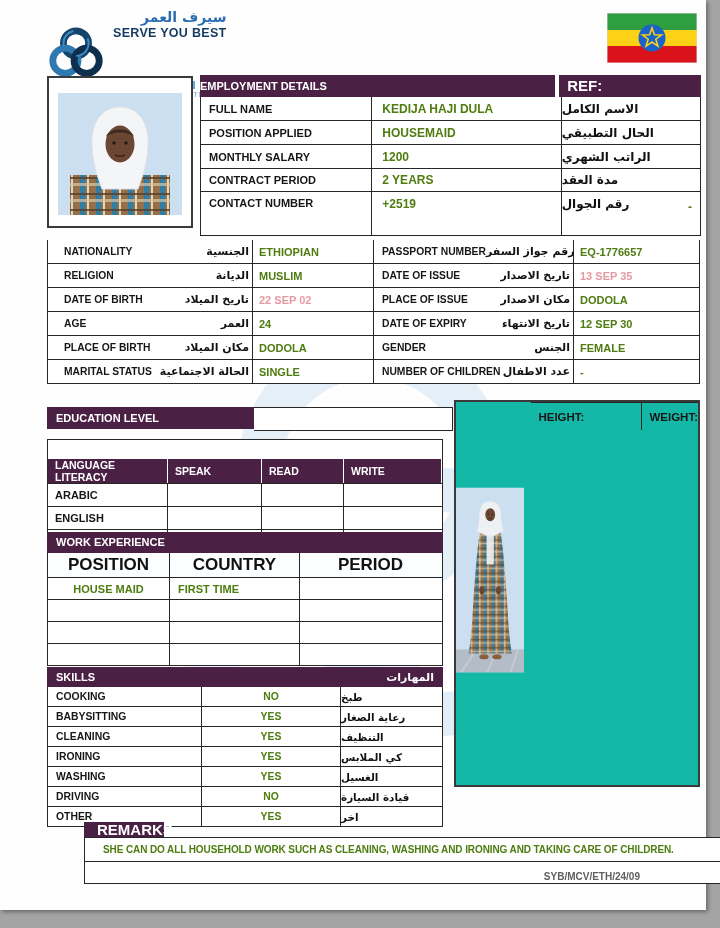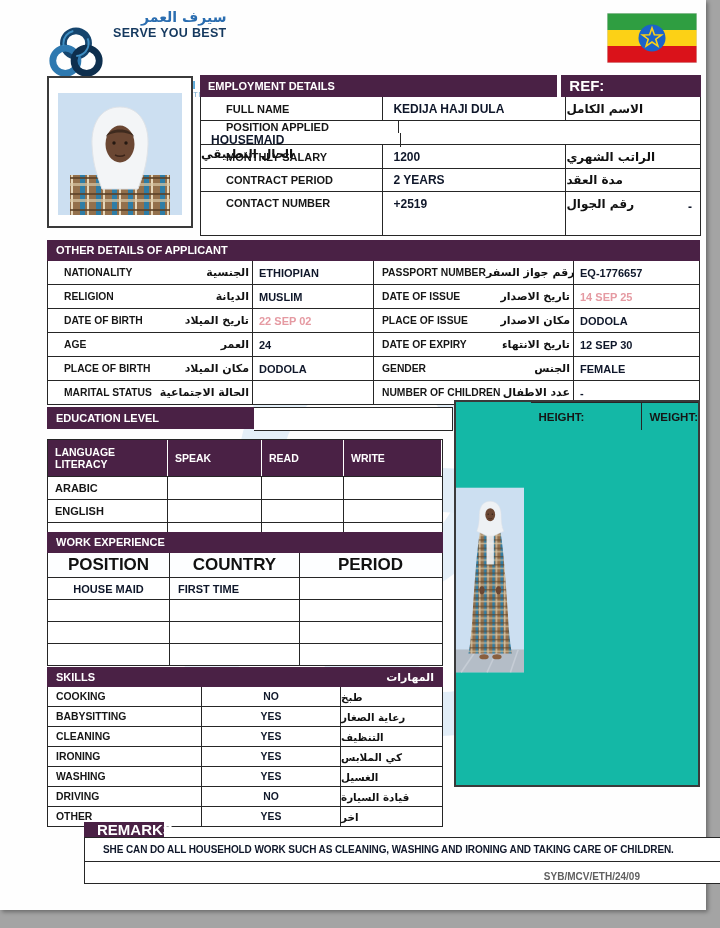--- a/index.html
+++ b/index.html
@@ -2,41 +2,41 @@
 <html><head>
 <meta charset="utf-8">
 <style>
   html,body{margin:0;padding:0;}
   body{background:#9f9f9f;font-family:"Liberation Sans",sans-serif;-webkit-font-smoothing:antialiased;}
   .stage{position:relative;width:720px;height:928px;background:#a4a4a4;overflow:hidden;}
   .page{position:absolute;left:0;top:0;width:706px;height:910px;background:#fefefe;box-shadow:2px 2px 4px rgba(0,0,0,.35);}
   .abs{position:absolute;box-sizing:border-box;}
   .arabic{font-family:"DejaVu Sans",sans-serif;direction:rtl;}
   .purple{background:#4a2145;color:#ffffff;}
-  .red{color:#0f172a;font-weight:bold;}
+  .red{color:#4d7c0f;font-weight:bold;}
   .faded{color:#e59aa2;}
   .z1{z-index:2;}
   
   .watermark{position:absolute;left:150px;top:340px;z-index:1;opacity:.6;}
   
   .logo{display:flex;align-items:center;gap:7px;}
   .logo-text{display:flex;flex-direction:column;line-height:1.12;}
   .logo-ar{font-size:14px;font-weight:bold;color:#2a6db0;}
   .logo-en{font-size:12.5px;font-weight:bold;color:#15395f;letter-spacing:.3px;}
   .logo-tag-ar{font-size:10.5px;color:#56a7d8;font-weight:bold;margin-top:40px;}
   .logo-tag-en{font-size:6.6px;color:#8fb9d6;font-weight:bold;letter-spacing:.9px;}
   
   .emp-header{display:flex;height:22px;}
-  .emp-header .h1{width:361px;padding-left:8px;font-size:11px;font-weight:bold;line-height:22px;}
+  .emp-header .h1{width:361px;padding-left:0;font-size:11px;font-weight:bold;line-height:22px;}
   .emp-header .gap{width:4px;background:#fff;}
   .emp-header .h2{width:136px;padding-left:8px;font-size:15px;font-weight:bold;line-height:22px;}
   .emp-body{border:1.5px solid #262626;border-top:none;background:#fff;}
   .emp-row{display:flex;border-bottom:1px solid #262626;align-items:center;}
   .emp-row:last-child{border-bottom:none;}
-  .emp-label{width:172px;padding-left:8px;font-size:11px;font-weight:bold;color:#161616;border-right:1px solid #262626;align-self:stretch;display:flex;align-items:center;margin-left:17px;}
+  .emp-label{width:172px;padding-left:8px;font-size:11px;font-weight:bold;color:#161616;border-right:1px solid #262626;align-self:stretch;display:flex;align-items:center;}
   .emp-value{width:189px;padding-left:10px;font-size:12px;border-right:1px solid #262626;align-self:stretch;display:flex;align-items:center;}
   .emp-arabic{width:137px;padding-right:9px;font-size:12px;font-weight:bold;color:#111;text-align:right;align-self:stretch;display:flex;align-items:center;justify-content:flex-end;}
   .emp-row.tall{height:43px;}
   .emp-row.tall .emp-label,.emp-row.tall .emp-value,.emp-row.tall .emp-arabic{align-items:flex-start;padding-top:5px;}
   
   .od-header{height:21px;padding-left:9px;font-size:11px;font-weight:bold;line-height:21px;}
   .od-body{display:flex;border:1.5px solid #262626;border-top:none;background:#fff;}
   .od-col{display:flex;flex-direction:column;}
   .od-col.left{width:325px;border-right:1px solid #262626;}
   .od-col.right{width:325px;}
@@ -52,21 +52,21 @@
   .edu{display:flex;}
   .edu-title{width:198px;height:22px;padding-left:9px;font-size:11px;font-weight:bold;line-height:22px;}
   .edu-blank{width:198px;height:22px;background:#fff;border:1.5px solid #262626;border-left:none;}
   
   .tbl{border:1.5px solid #262626;background:#fff;}
   .trow{display:flex;border-bottom:1px solid #262626;}
   .trow:last-child{border-bottom:none;}
   .tcell{border-right:1px solid #262626;display:flex;align-items:center;box-sizing:border-box;}
   .tcell:last-child{border-right:none;}
   
-  .lang-h .tcell{background:#4a2145;color:#fff;font-size:10.5px;font-weight:bold;height:36px;padding-left:7px;border-right:1.5px solid #fff;}
+  .lang-h .tcell{background:#4a2145;color:#fff;font-size:10.5px;font-weight:bold;height:24px;padding-left:7px;border-right:1.5px solid #fff;margin-top:19px;}
   .lang-h .tcell:last-child{border-right:none;}
   .lang-r .tcell{height:22px;font-size:11px;font-weight:bold;color:#161616;padding-left:7px;}
   .lc1{width:120px;}.lc2{width:94px;}.lc3{width:82px;}.lc4{width:97px;}
   
   .work-h .tcell{height:24px;font-size:17px;font-weight:bold;color:#111;justify-content:center;background:#fdfeff;}
   .work-r .tcell{height:21px;font-size:11px;}
   .wc1{width:122px;}.wc2{width:130px;}.wc3{width:141px;}
   .work-r .wc1{justify-content:center;}
   .work-r .wc2{padding-left:8px;}
   
@@ -152,21 +152,21 @@
       <div class="h1 purple">EMPLOYMENT DETAILS</div>
       <div class="gap"></div>
       <div class="h2 purple">REF:</div>
     </div>
     <div class="emp-body">
       <div class="emp-row" style="height:23px;">
         <div class="emp-label">FULL NAME</div>
         <div class="emp-value red">KEDIJA HAJI DULA</div>
         <div class="emp-arabic arabic">الاسم الكامل</div>
       </div>
-      <div class="emp-row" style="height:23px;flex-direction:column;">
+      <div class="emp-row" style="height:23px;">
         <div class="emp-label">POSITION APPLIED</div>
         <div class="emp-value red">HOUSEMAID</div>
         <div class="emp-arabic arabic">الحال التطبيقي</div>
       </div>
       <div class="emp-row" style="height:23px;">
         <div class="emp-label">MONTHLY SALARY</div>
         <div class="emp-value red">1200</div>
         <div class="emp-arabic arabic">الراتب الشهري</div>
       </div>
       <div class="emp-row" style="height:22px;">
@@ -177,21 +177,20 @@
       <div class="emp-row tall">
         <div class="emp-label">CONTACT NUMBER</div>
         <div class="emp-value red">+2519</div>
         <div class="emp-arabic arabic">رقم الجوال</div>
       </div>
     </div>
   </div>
   <div class="abs red z1" style="left:688px;top:200px;font-size:12px;">-</div>
 
   <div class="abs z1" style="left:47px;top:240px;width:653px;">
-    <div class="od-header purple">OTHER DETAILS OF APPLICANT</div>
     <div class="od-body">
       <div class="od-col left">
         <div class="od-row">
           <div class="od-zone">
                 <span class="od-label">NATIONALITY</span>
                 <span class="od-ar arabic">الجنسية</span>
               </div>
           <div class="od-value red">ETHIOPIAN</div>
         </div>
         <div class="od-row">
@@ -220,36 +219,37 @@
                 <span class="od-label">PLACE OF BIRTH</span>
                 <span class="od-ar arabic">مكان الميلاد</span>
               </div>
           <div class="od-value red">DODOLA</div>
         </div>
         <div class="od-row">
           <div class="od-zone">
                 <span class="od-label">MARITAL STATUS</span>
                 <span class="od-ar arabic">الحالة الاجتماعية</span>
               </div>
+          <div class="od-value red">SINGLE</div>
         </div>
       </div>
       <div class="od-col right">
         <div class="od-row">
           <div class="od-zone">
                 <span class="od-label">PASSPORT NUMBER</span>
                 <span class="od-ar arabic">رقم جواز السفر</span>
               </div>
           <div class="od-value red">EQ-1776657</div>
         </div>
         <div class="od-row">
           <div class="od-zone">
                 <span class="od-label">DATE OF ISSUE</span>
                 <span class="od-ar arabic">تاريخ الاصدار</span>
               </div>
-          <div class="od-value red faded">14 SEP 25</div>
+          <div class="od-value red faded">13 SEP 35</div>
         </div>
         <div class="od-row">
           <div class="od-zone">
                 <span class="od-label">PLACE OF ISSUE</span>
                 <span class="od-ar arabic">مكان الاصدار</span>
               </div>
           <div class="od-value red">DODOLA</div>
         </div>
         <div class="od-row">
           <div class="od-zone">

